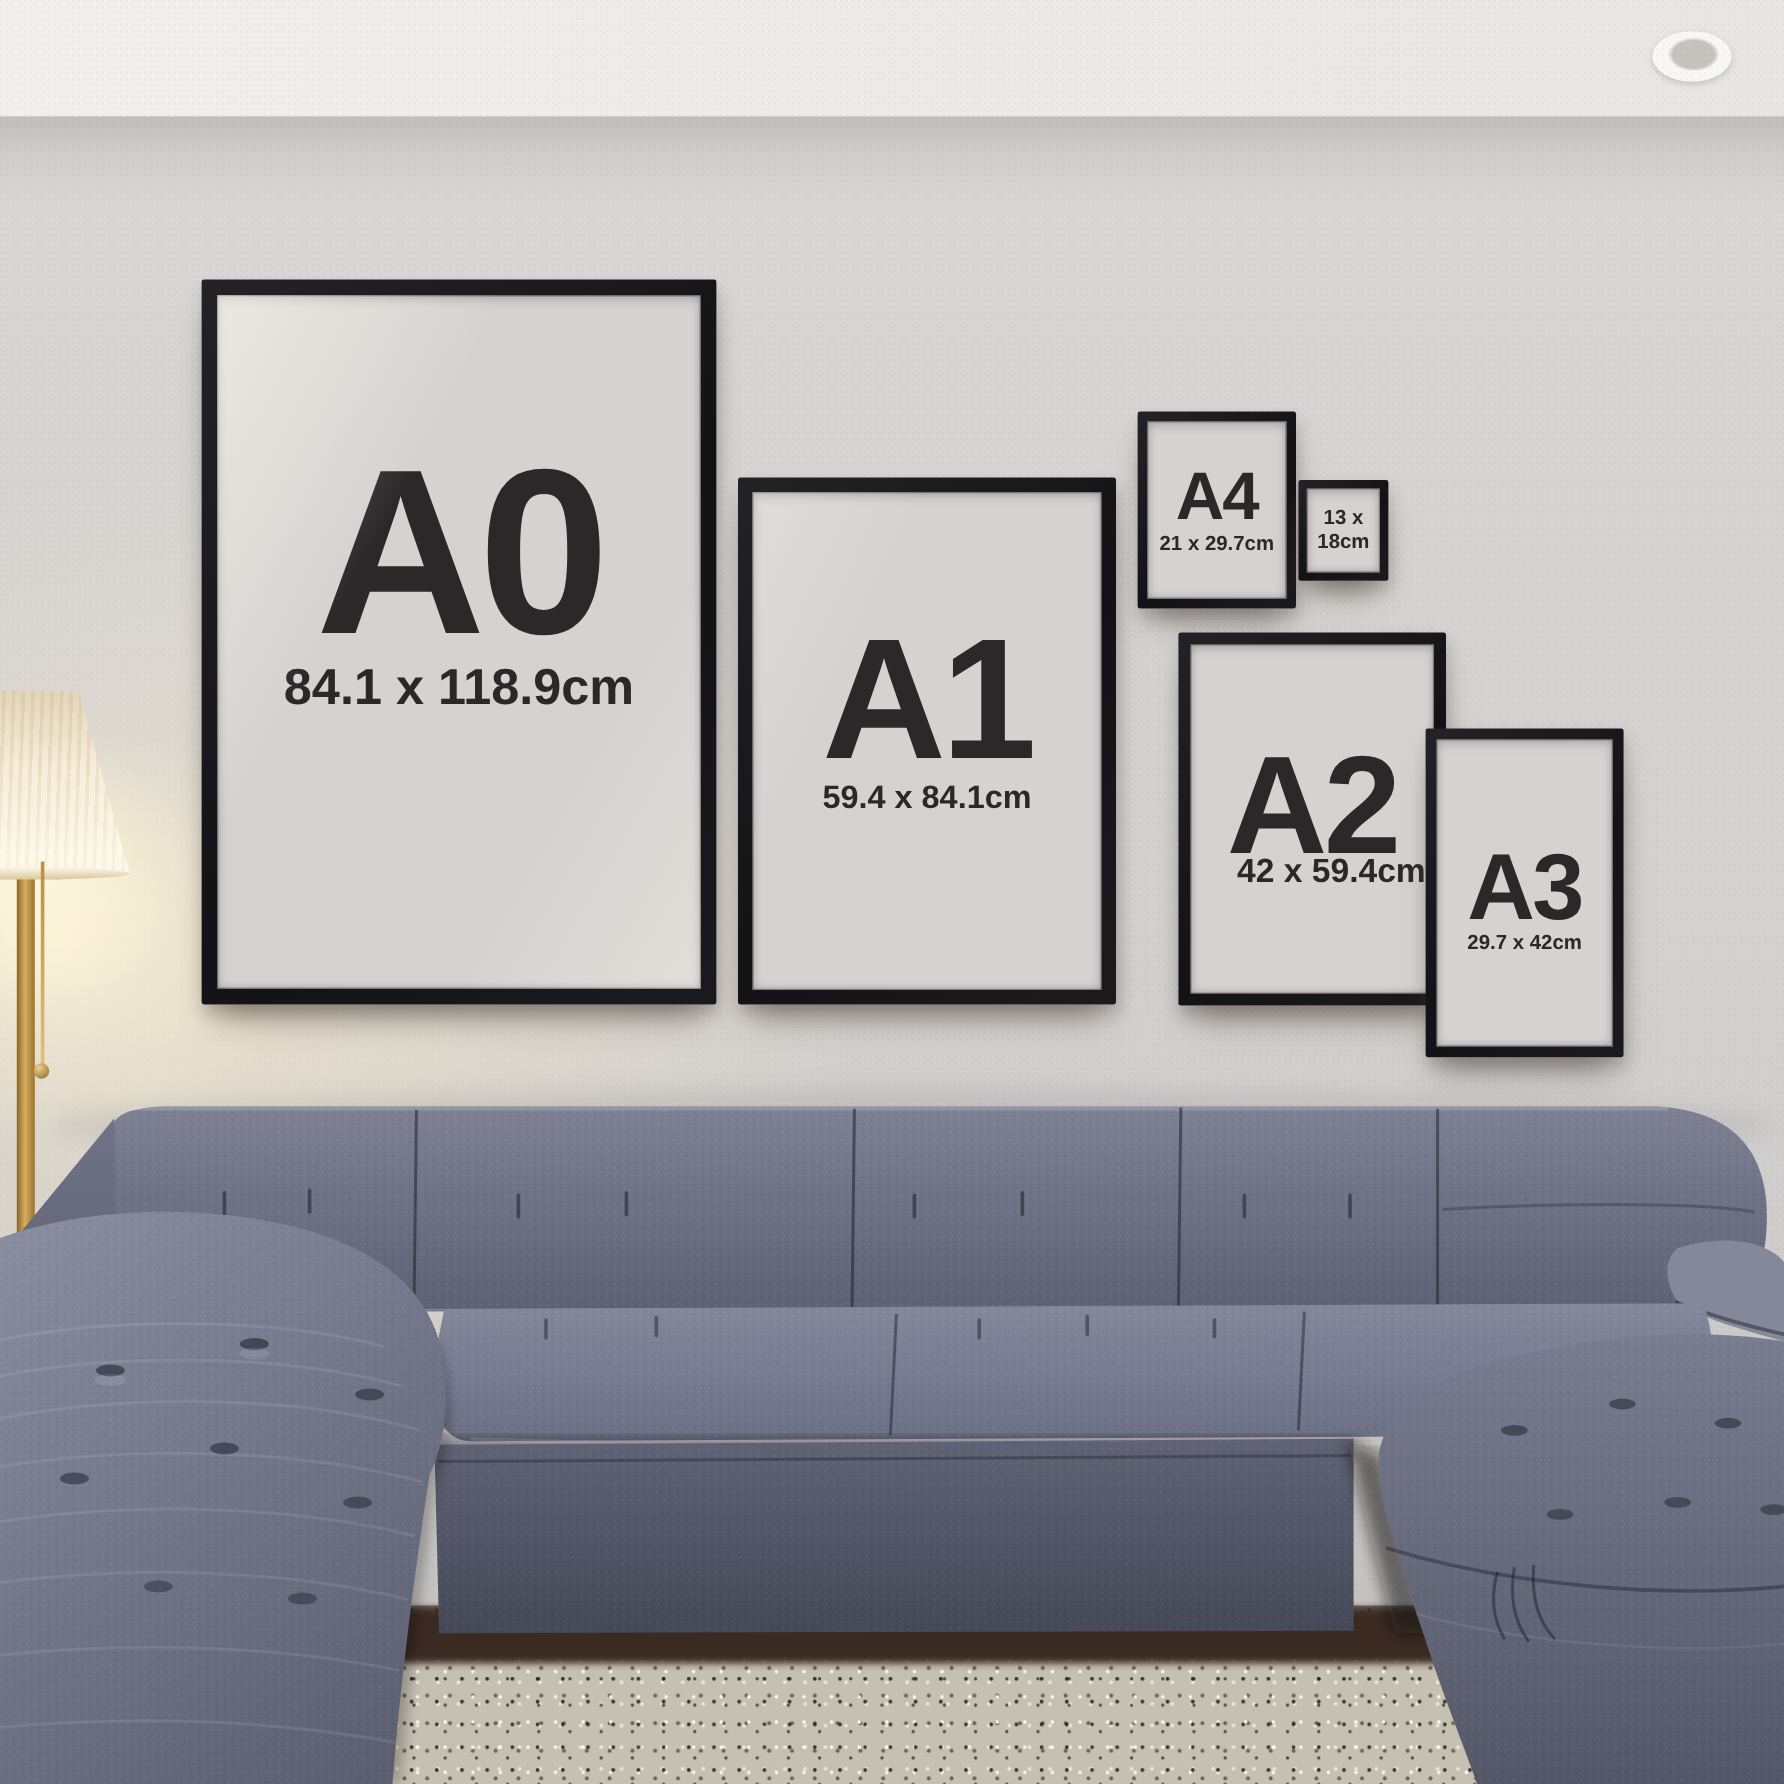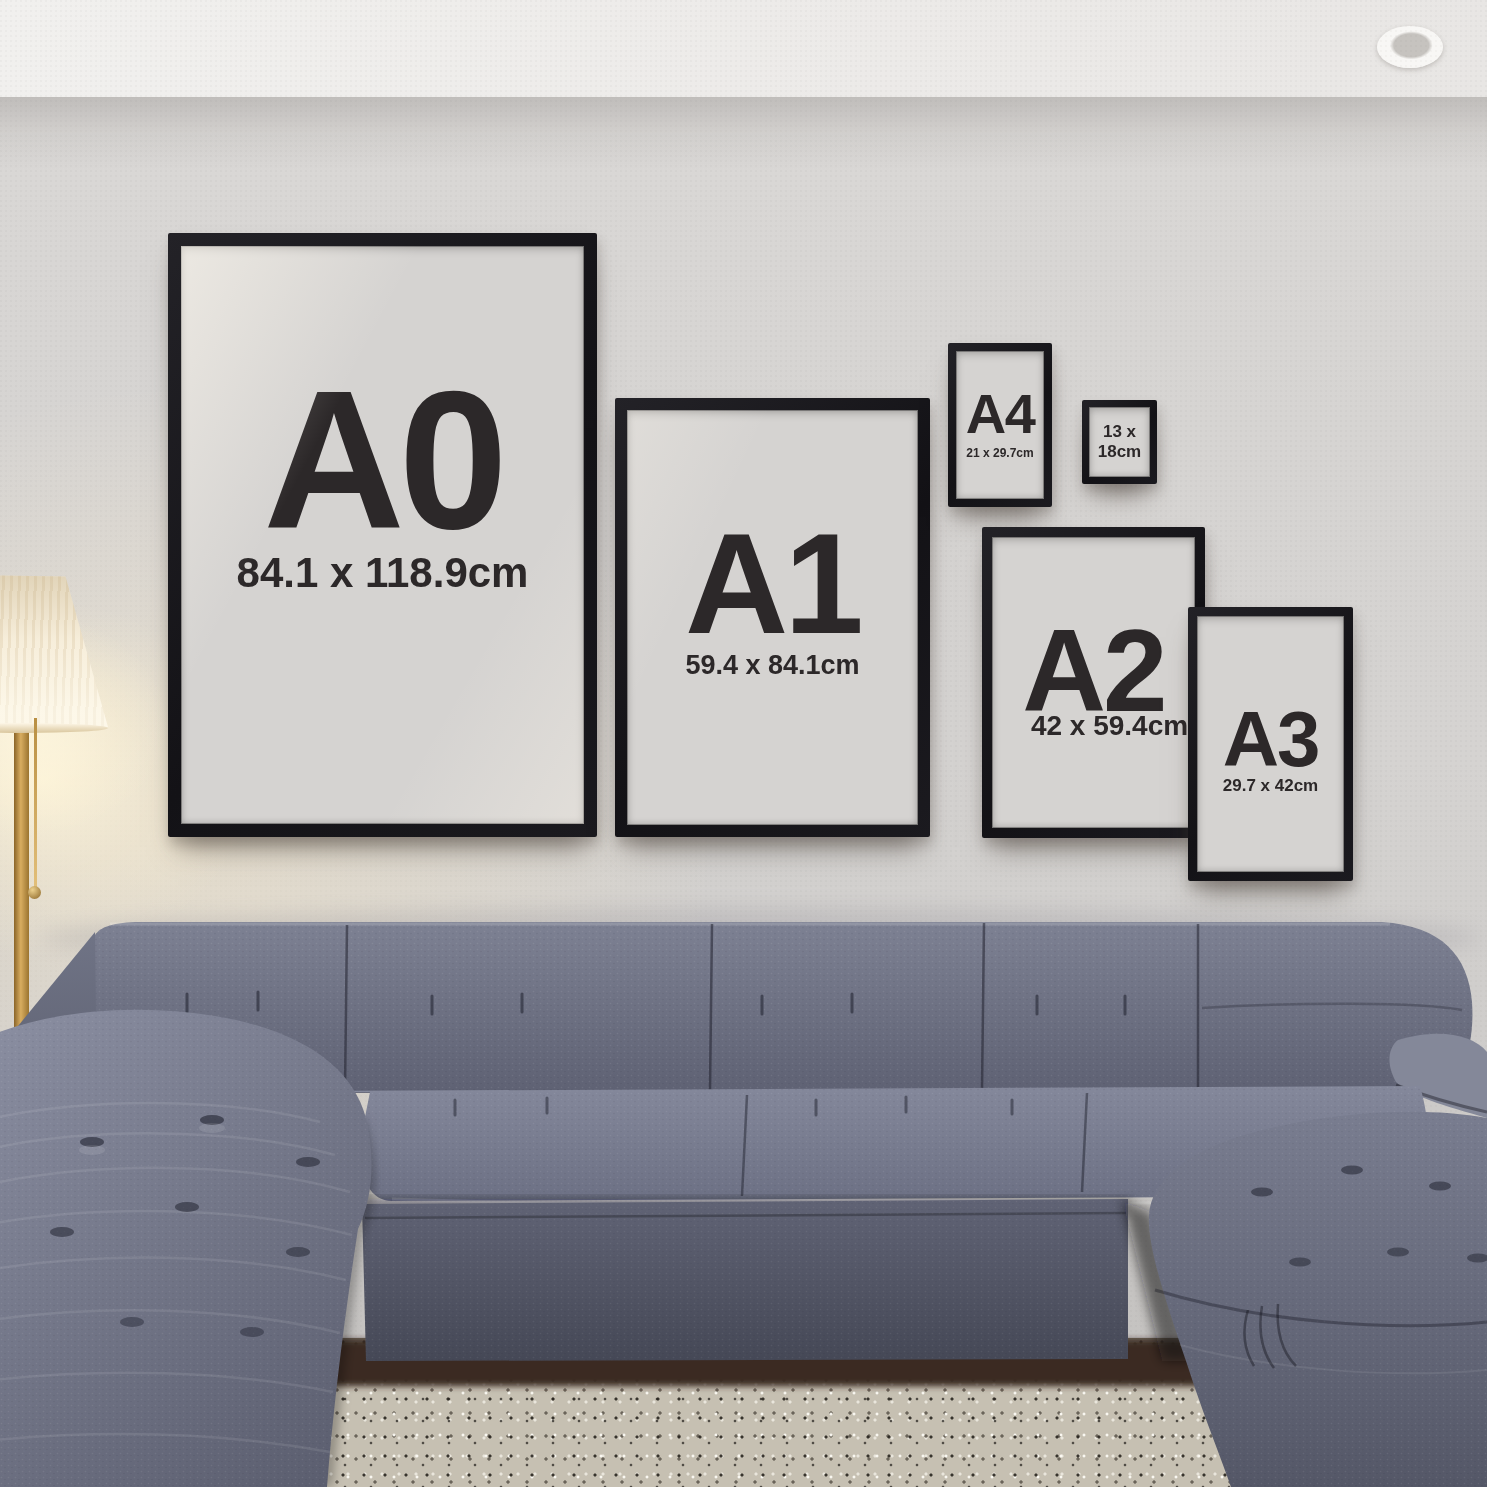--- a/index.html
+++ b/index.html
@@ -50,24 +50,24 @@
   .f-a1 .mat::after{content:"";position:absolute;inset:0;
     background:linear-gradient(115deg,rgba(255,250,240,0.25),rgba(255,250,240,0) 30%);}
   .f-a2{left:982px;top:527px;width:223px;height:311px;}
   .f-a2 .mat{inset:10px;}
   .f-a2 .label{top:46%;font-size:116px;letter-spacing:-3px;}
   .f-a2 .dims{top:65%;font-size:28px;padding-left:32px;}
   .f-a3{left:1188px;top:607px;width:165px;height:274px;}
   .f-a3 .mat{inset:9px;}
   .f-a3 .label{top:48%;font-size:78px;letter-spacing:-2px;}
   .f-a3 .dims{top:66.5%;font-size:17px;}
-  .f-a4{left:948px;top:343px;width:104px;height:164px;}
+  .f-a4{left:948px;top:343px;width:104px;height:164px;padding-left:28px;}
   .f-a4 .mat{inset:8px;}
   .f-a4 .label{top:42%;font-size:56px;letter-spacing:-1.5px;}
-  .f-a4 .dims{top:69%;font-size:12px;}
+  .f-a4 .dims{top:69%;font-size:17px;}
   .f-s13{left:1082px;top:400px;width:75px;height:84px;}
   .f-s13 .mat{inset:7px;}
   .f-s13 .two{position:absolute;left:0;right:0;top:50%;transform:translateY(-50%);
     text-align:center;color:#2c2829;font-weight:700;font-size:17px;line-height:1.2;}
   
   .lamp-burst{left:-160px;top:575px;width:520px;height:440px;
     background:radial-gradient(closest-side at 36% 34%,rgba(255,247,222,0.85),rgba(255,244,214,0.30) 48%,rgba(255,244,214,0) 75%);}
   .lamp-shade{left:-62px;top:575px;width:170px;height:157px;
     clip-path:polygon(17% 0,75% 1%,100% 97%,0 100%);
     background:

